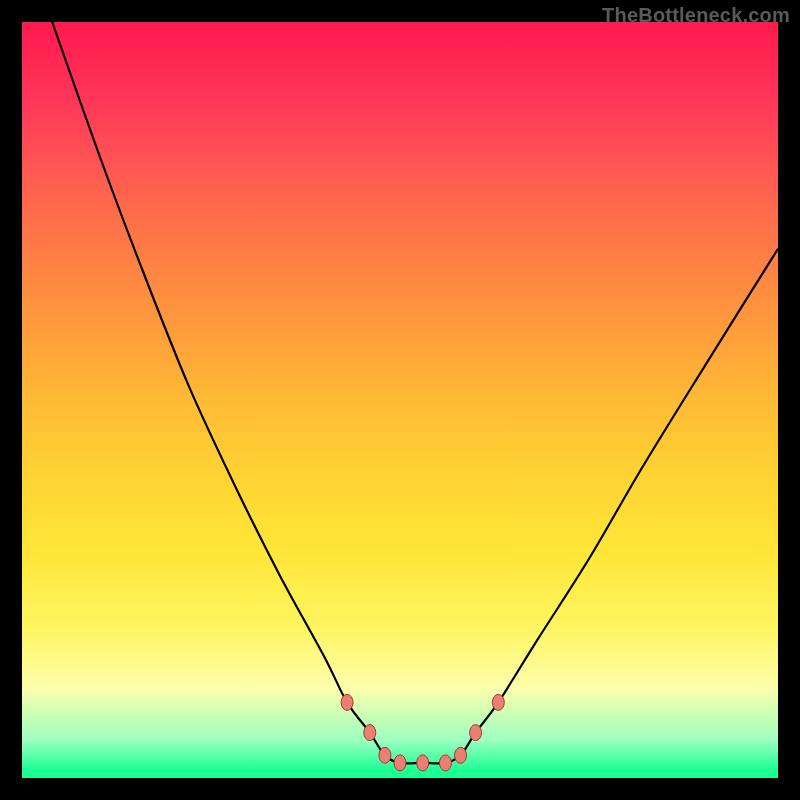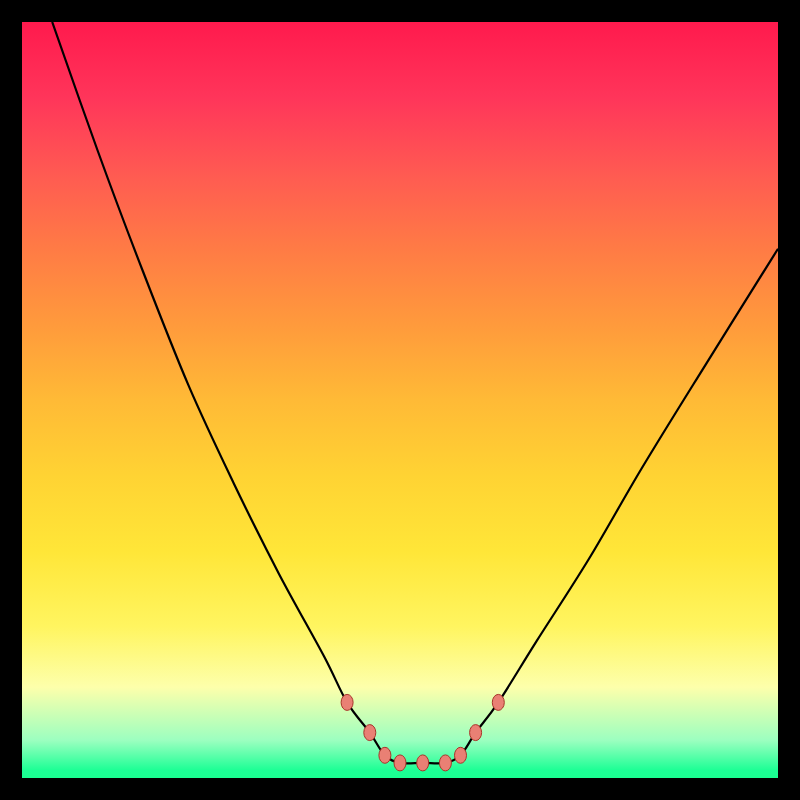--- a/index.html
+++ b/index.html
@@ -78,13 +78,14 @@
           <ellipse cx="362.9" cy="733.3" rx="6" ry="8" class="marker"></ellipse>
           <ellipse cx="378.0" cy="740.9" rx="6" ry="8" class="marker"></ellipse>
           <ellipse cx="400.7" cy="740.9" rx="6" ry="8" class="marker"></ellipse>
           <ellipse cx="423.4" cy="740.9" rx="6" ry="8" class="marker"></ellipse>
           <ellipse cx="438.5" cy="733.3" rx="6" ry="8" class="marker"></ellipse>
           <ellipse cx="453.6" cy="710.6" rx="6" ry="8" class="marker"></ellipse>
           <ellipse cx="476.3" cy="680.4" rx="6" ry="8" class="marker"></ellipse>
         </g>
     </svg>
   </div>
+  <div class="watermark">TheBottleneck.com</div>
 </div>
 
 </body></html>

